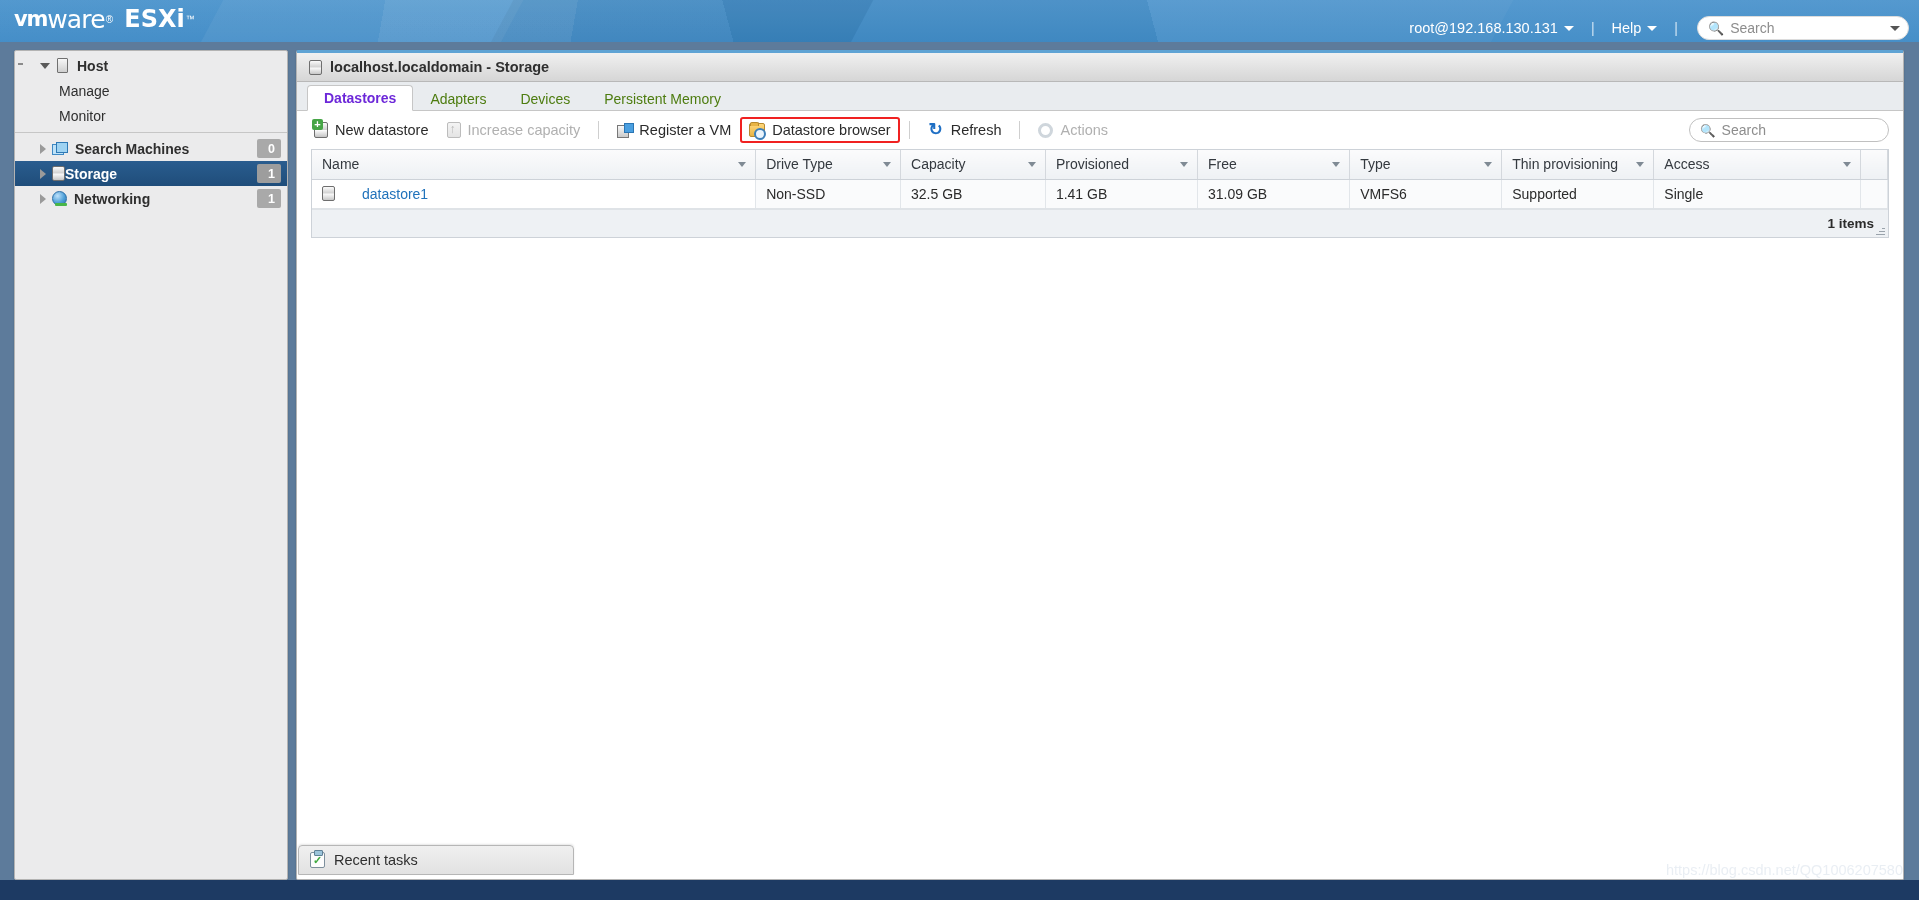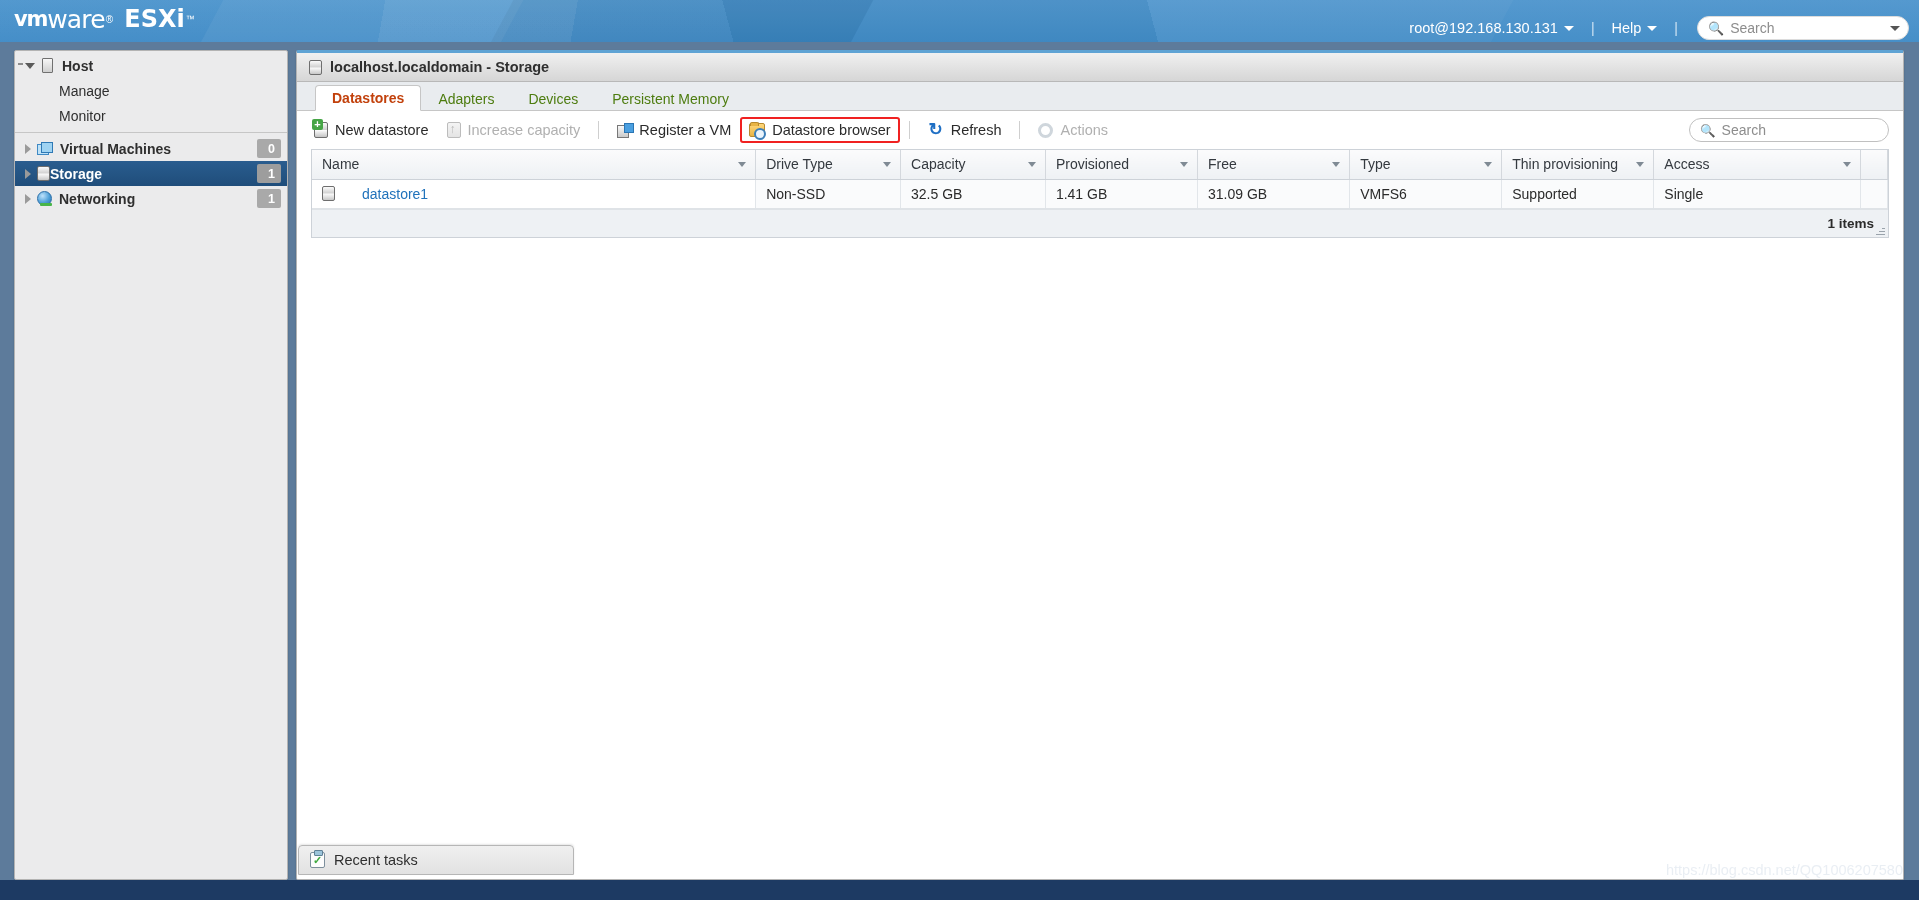--- a/index.html
+++ b/index.html
@@ -119,21 +119,21 @@
     position:absolute; display:block; background:#4ba3e3; border:1px solid #2b7cb8;
   }
   .nav-icon-tree i:nth-child(1){ left:0; top:0; width:10px; height:3px; }
   .nav-icon-tree i:nth-child(2){ left:0; top:5px; width:2px; height:8px; background:#777; border:none; }
   .nav-icon-tree i:nth-child(3){ left:3px; top:5px; width:6px; height:3px; }
   .nav-icon-tree i:nth-child(4){ left:3px; top:10px; width:6px; height:3px; }
 
   .nav-body { padding-top: 2px; }
   .nav-item {
     height: 25px; display: flex; align-items: center;
-    padding-left: 10px; font-size: 14px; color: #2f2f2f; cursor: pointer;
+    padding-left: 25px; font-size: 14px; color: #2f2f2f; cursor: pointer;
     position: relative;
   }
   .nav-item.top { font-weight: bold; }
   .nav-item.selected {
     background: linear-gradient(180deg, #2a5d8f 0%, #1f4d7a 100%);
     color: #ffffff; font-weight: bold;
   }
   .nav-item .twisty-down {
     width: 0; height: 0; border-left: 5px solid transparent;
     border-right: 5px solid transparent; border-top: 6px solid #5a5a5a;
@@ -220,24 +220,23 @@
     display: flex; align-items: flex-end; padding-left: 10px;
     position: relative;
   }
   .tab {
     height: 26px; padding: 0 16px; display: flex; align-items: center;
     font-size: 14px; color: #4d7c0f; cursor: pointer;
     border: 1px solid transparent; border-bottom: none;
     position: relative; top: 1px;
   }
   .tab.active {
-    background: #ffffff; color: #c2410c; font-weight: bold;
+    background: #ffffff; color: #6d28d9; font-weight: bold;
     border: 1px solid #c6c6c6; border-bottom: 1px solid #ffffff;
     border-radius: 4px 4px 0 0;
-    margin-left: 8px;
   }
 
   .toolbar {
     height: 38px; display: flex; align-items: center;
     padding-left: 8px; background: #ffffff;
     position: relative;
   }
   .tb-btn {
     display: flex; align-items: center; gap: 7px;
     font-size: 14.5px; color: #2b2b2b; cursor: pointer;
@@ -436,21 +435,21 @@
 
     <div class="nav-sub">
       <span>Monitor</span>
     </div>
 
     <div class="nav-divider"></div>
 
     <div class="nav-item top">
       <span class="twisty-right"></span>
       <span class="ico ico-vm"></span>
-      <span>Virtual Machines</span>
+      <span>Search Machines</span>
       <span class="nav-count">0</span>
     </div>
 
     <div class="nav-item top selected">
       <span class="twisty-right"></span>
       <span class="ico-storage"></span>
       <span>Storage</span>
       <span class="nav-count">1</span>
     </div>
 

